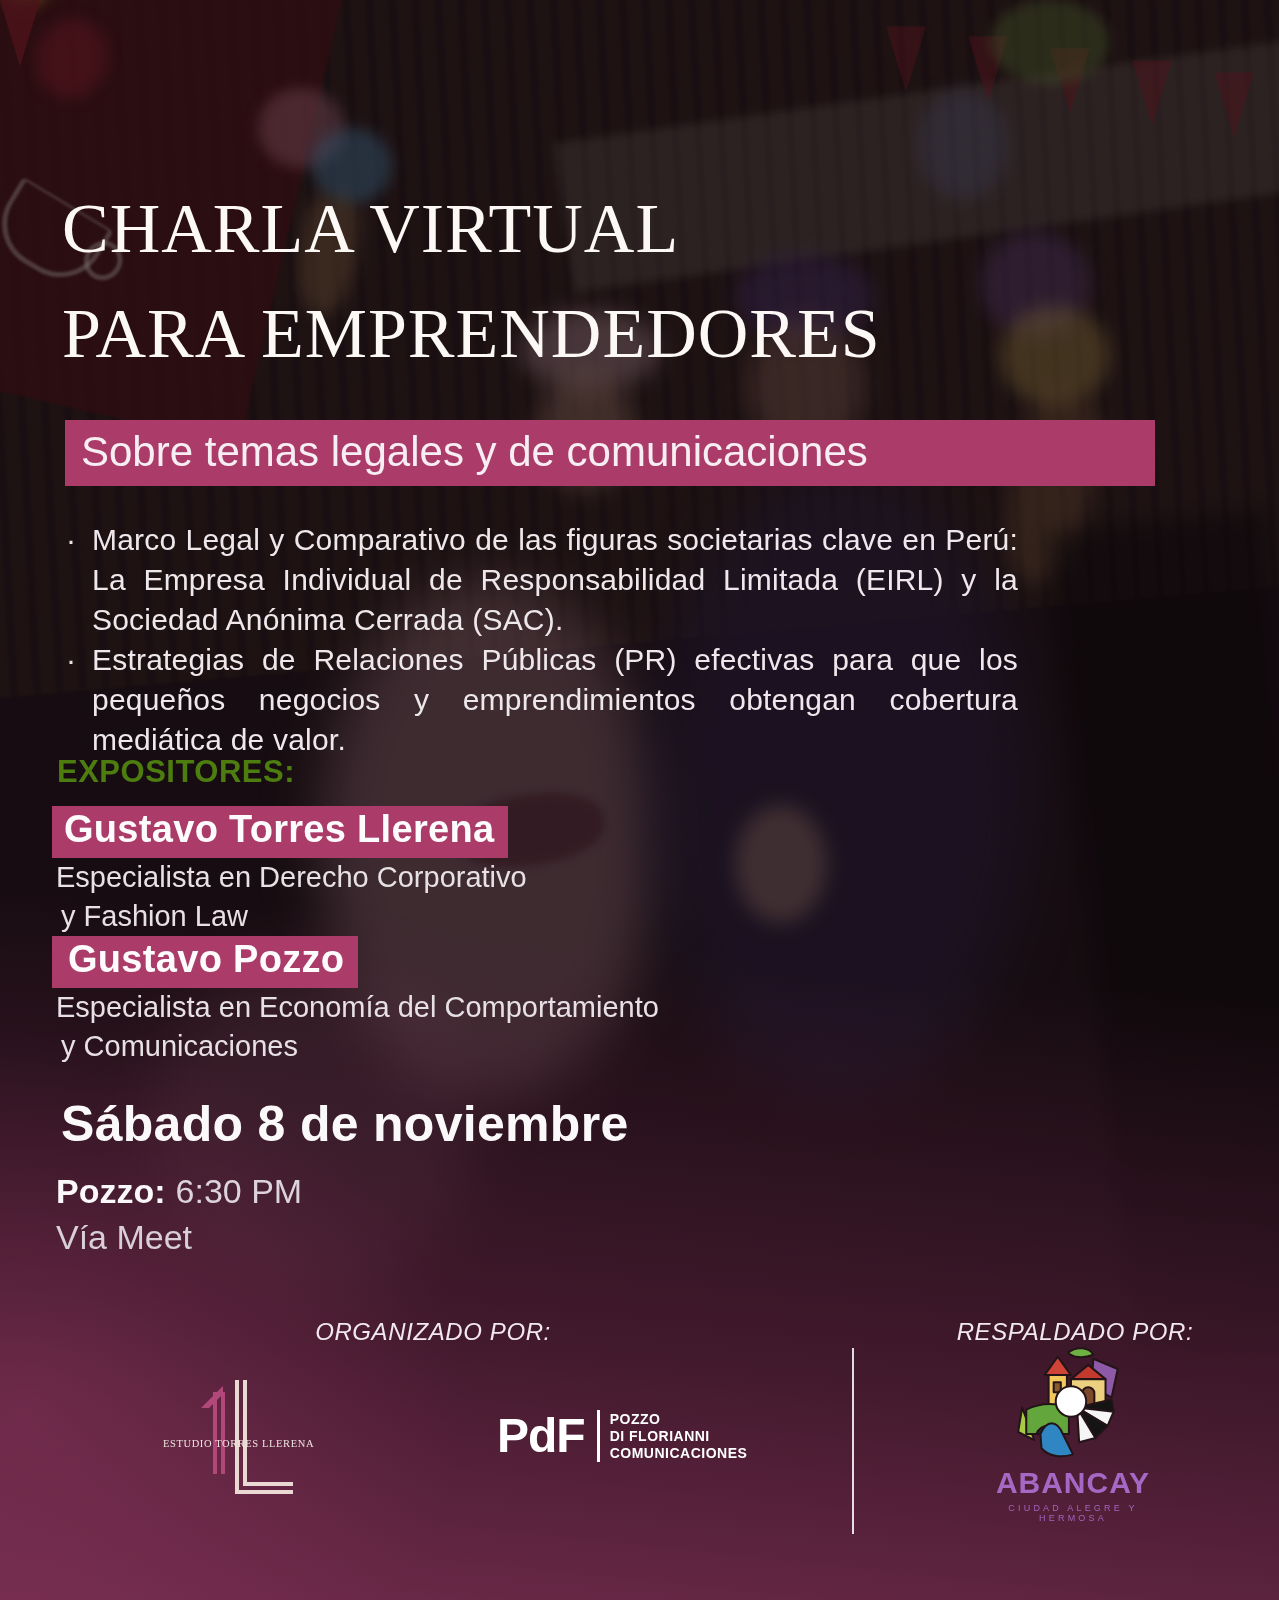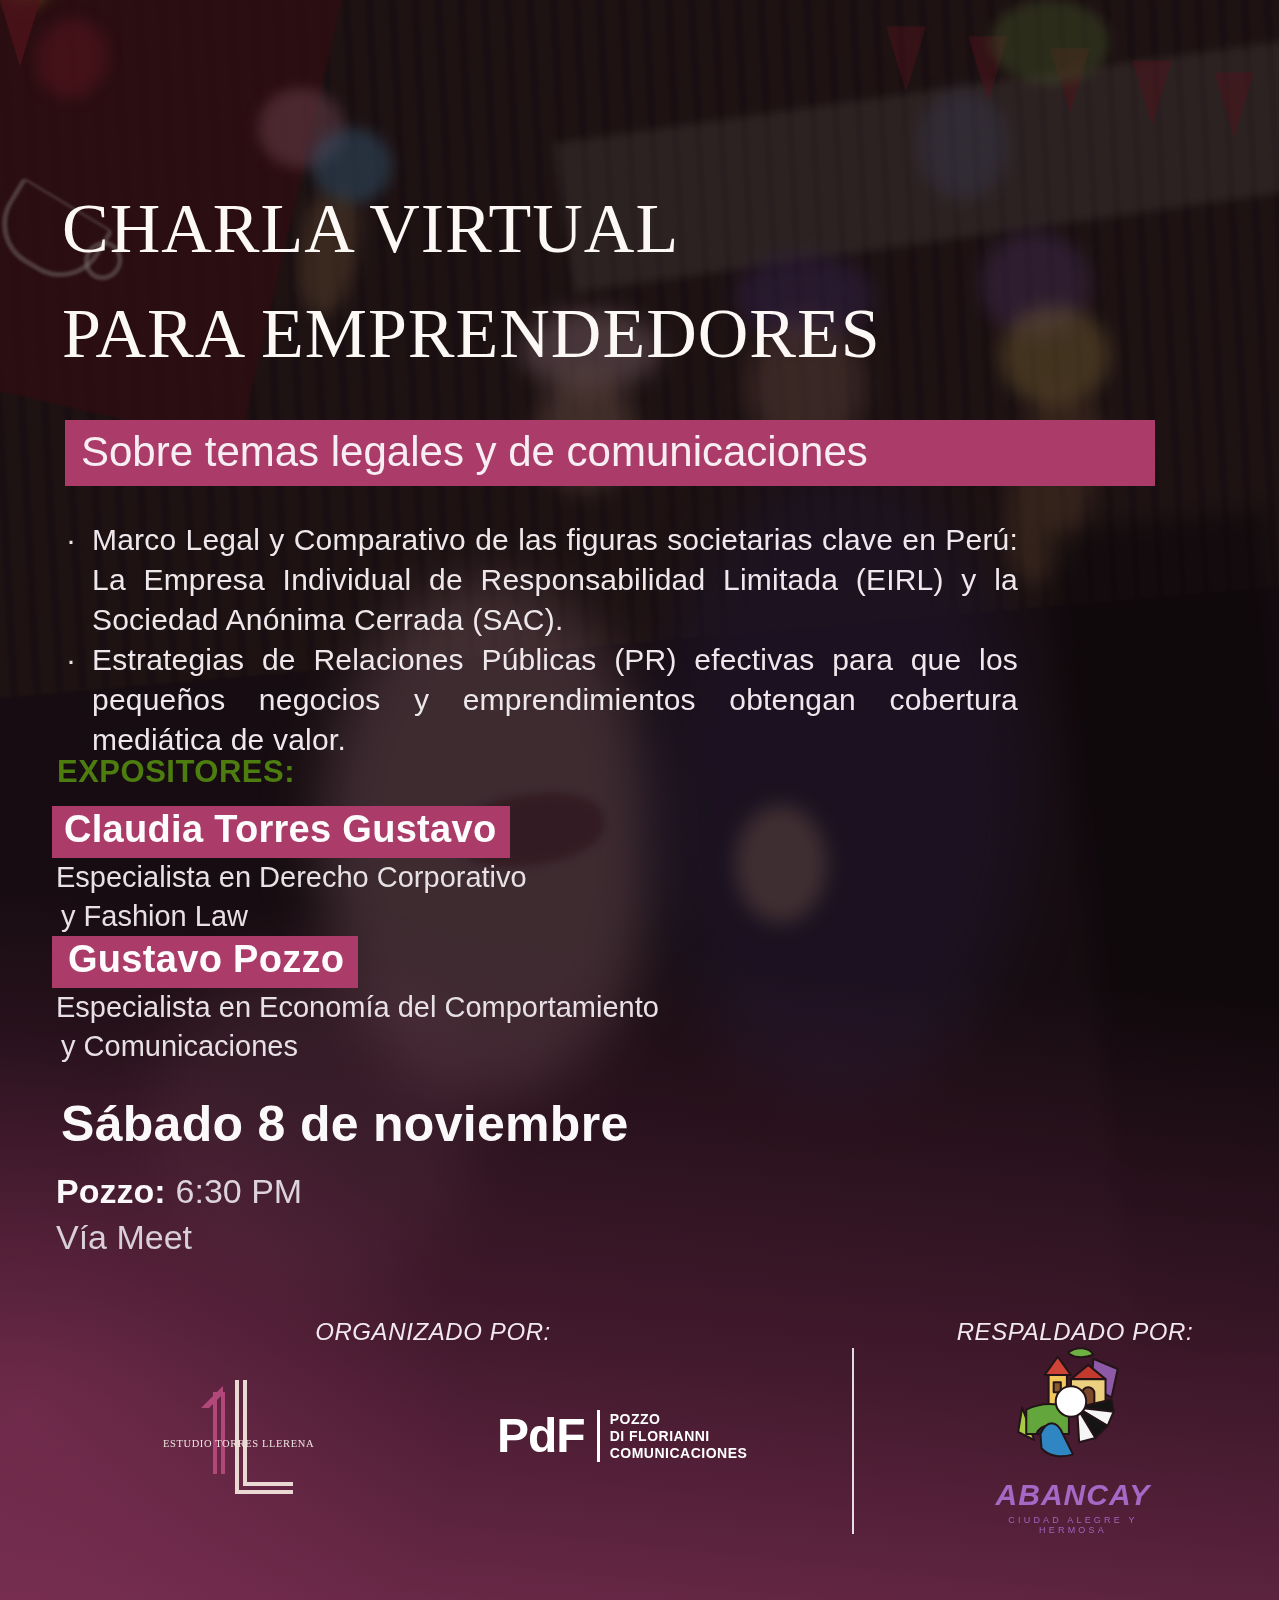--- a/index.html
+++ b/index.html
@@ -84,21 +84,21 @@
   
   .pdf-logo{position:absolute;left:497px;top:1410px;display:flex;align-items:center;}
   .pdf-mono{font-size:48px;font-weight:bold;letter-spacing:-1px;color:#fff;line-height:52px;}
   .pdf-sep{width:3px;height:52px;background:#fff;margin:0 10px 0 12px;}
   .pdf-lines span{display:block;font-size:14px;font-weight:bold;letter-spacing:.5px;
         line-height:17px;color:#fff;}
 
   
   .abancay{position:absolute;left:973px;top:1344px;width:200px;text-align:center;}
   .abancay svg{display:inline-block;}
-  .abancay-name{display:block;margin-top:12px;font-size:30px;font-weight:bold;font-style:italic;
+  .abancay-name{display:block;margin-top:0;font-size:30px;font-weight:bold;
         letter-spacing:1px;color:#a569c5;}
   .abancay-tag{display:block;margin-top:3px;font-size:9px;letter-spacing:3.2px;color:#a163bf;}
 </style>
 </head>
 <body>
 
 <div class="canvas">
 
   <div class="photo">
     <div class="wood"></div>
@@ -162,21 +162,21 @@
       </div>
       <div class="bullet">
         <span class="dot">·</span>
         <span class="txt">Estrategias de Relaciones Públicas (PR) efectivas para que los pequeños negocios y emprendimientos obtengan cobertura mediática de valor.</span>
       </div>
     </div>
 
     <div class="speakers-heading">EXPOSITORES:</div>
 
     <div class="name-bar name-claudia">
-      <span>Claudia Torres Gustavo</span>
+      <span>Gustavo Torres Llerena</span>
     </div>
     <div class="role role-claudia">
       <span>Especialista en Derecho Corporativo</span>
       <span class="l2">y Fashion Law</span>
     </div>
 
     <div class="name-bar name-gustavo">
       <span>Gustavo Pozzo</span>
     </div>
     <div class="role role-gustavo">

